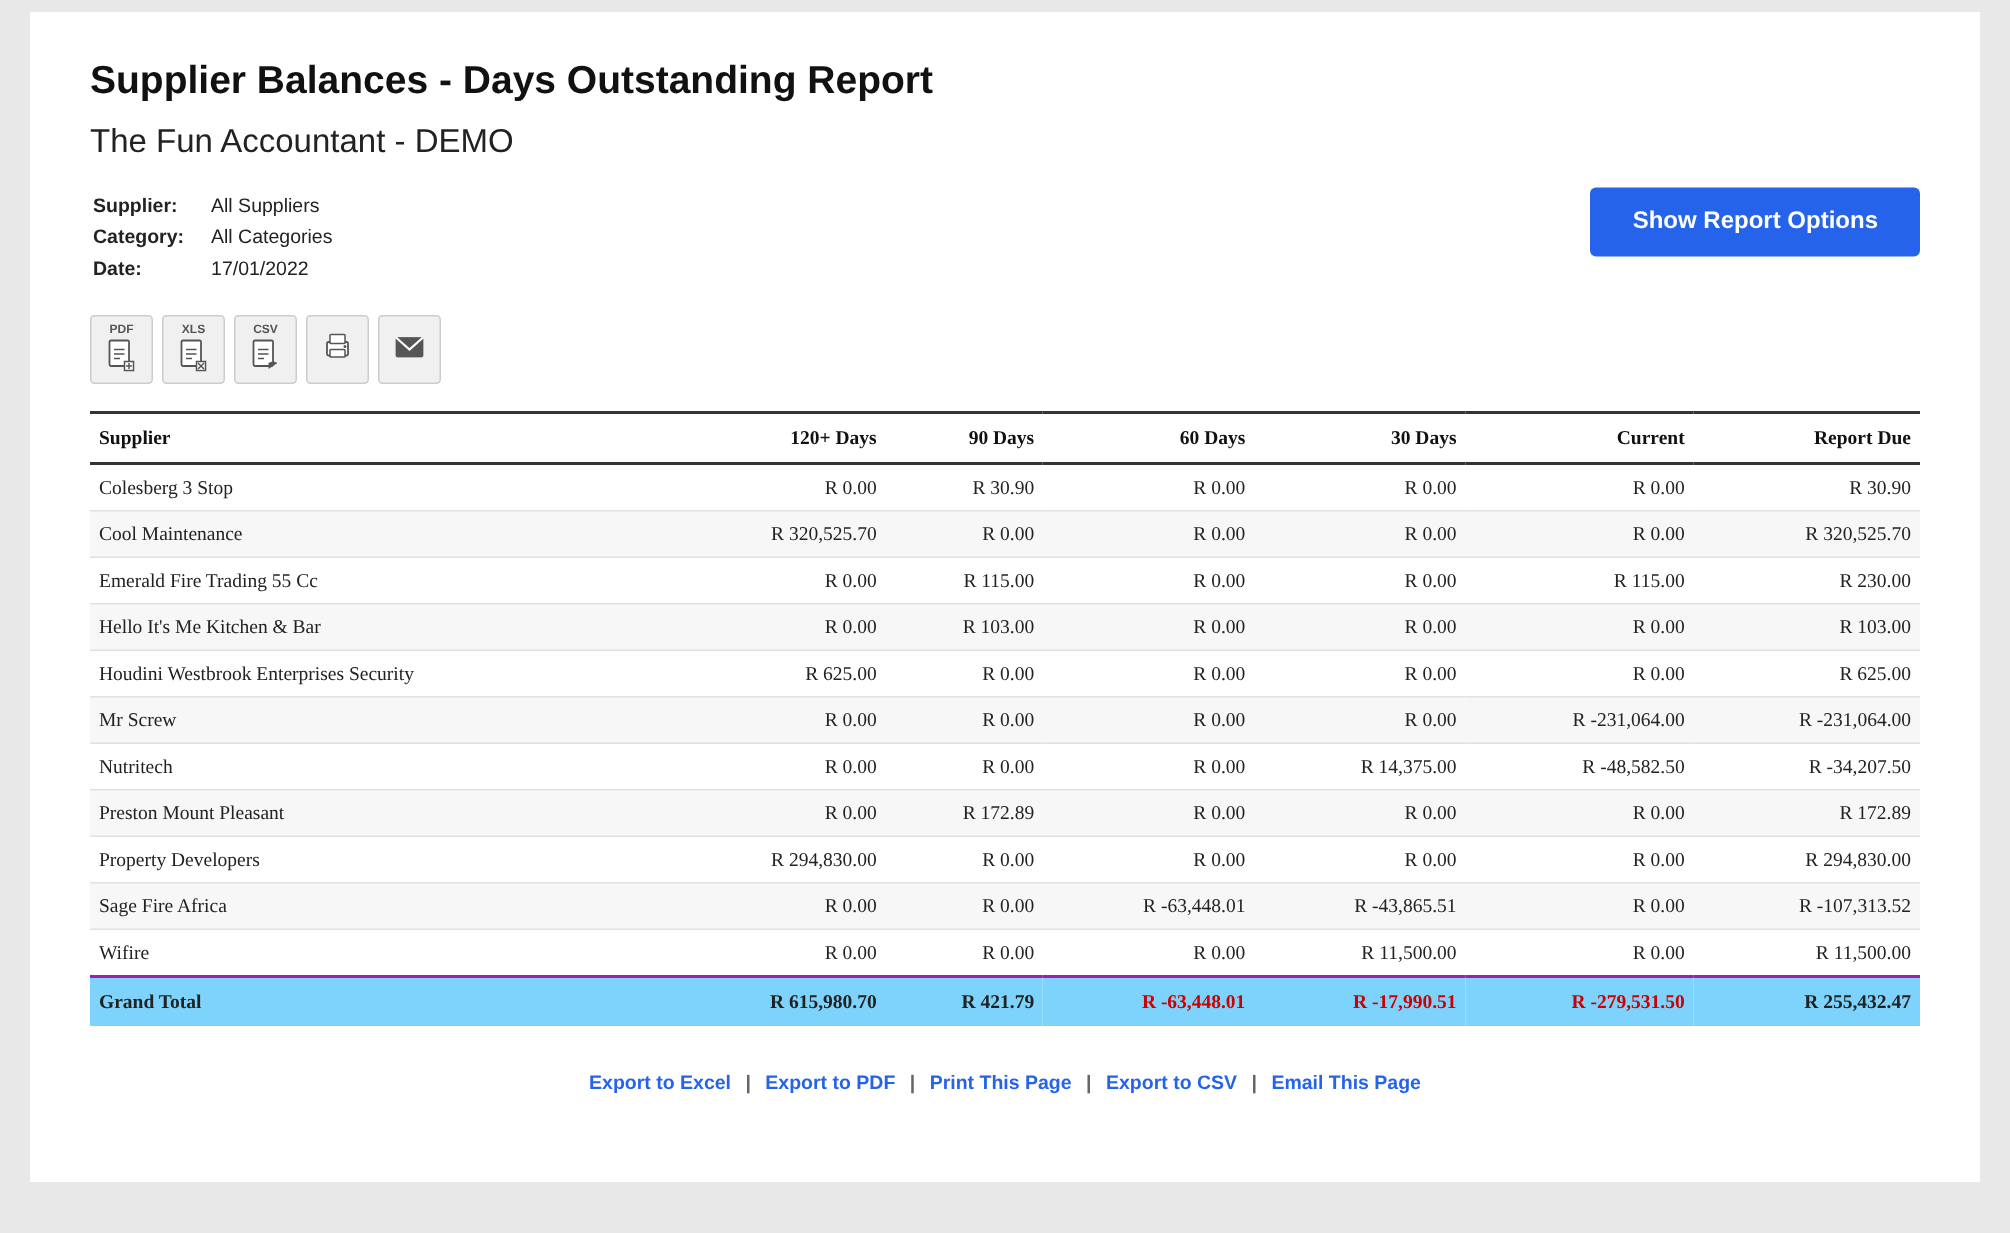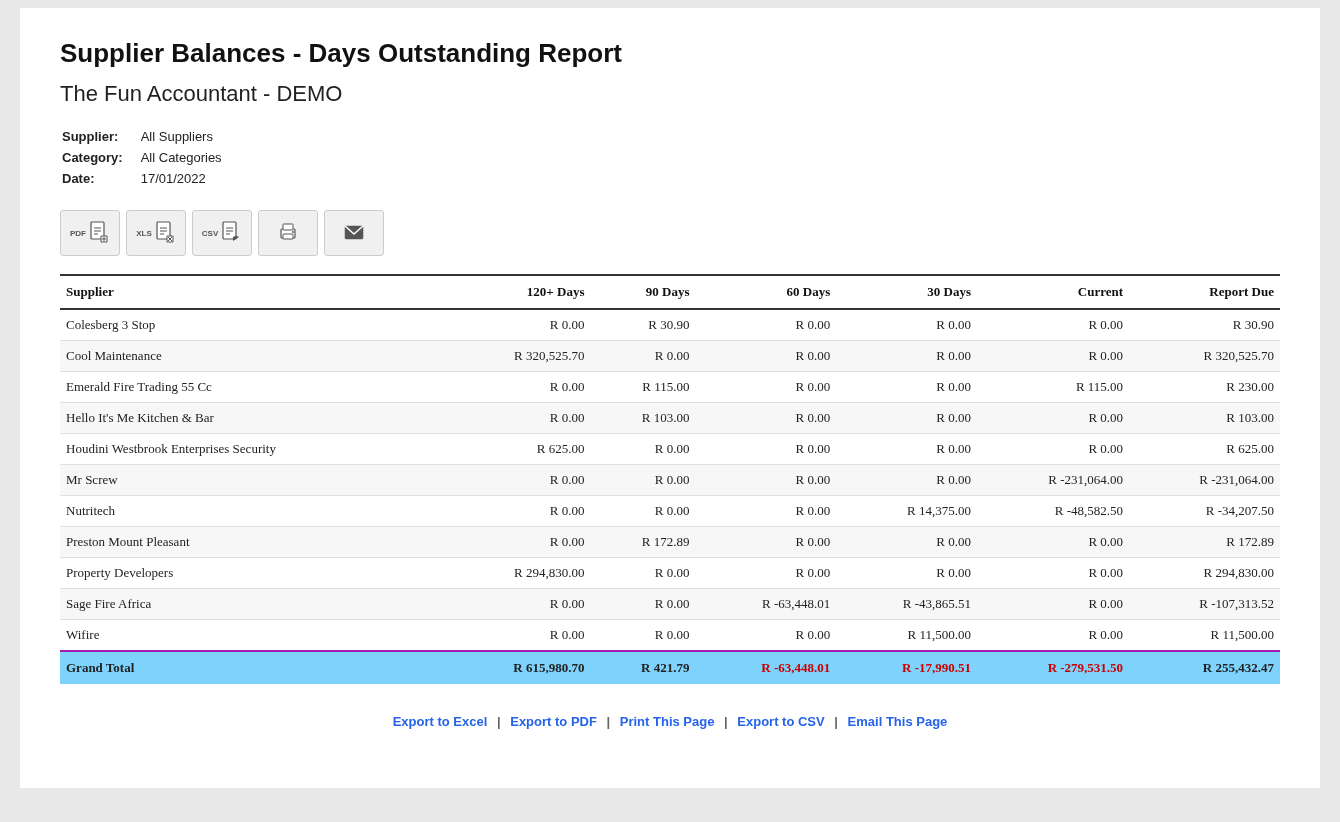--- a/index.html
+++ b/index.html
@@ -58,27 +58,27 @@
       white-space: nowrap;
     }
     .toolbar {
       display: flex;
       gap: 6px;
       margin-bottom: 18px;
       align-items: center;
     }
     .toolbar-btn {
       display: flex;
-      flex-direction: row;
+      flex-direction: column;
       align-items: center;
       justify-content: center;
       background: #f0f0f0;
       border: 1px solid #ccc;
       border-radius: 3px;
-      width: 60px;
+      width: 42px;
       height: 46px;
       cursor: pointer;
       font-size: 9px;
       color: #444;
       gap: 2px;
     }
     .toolbar-btn .icon-label {
       font-size: 8px;
       font-weight: bold;
       color: #555;
@@ -165,20 +165,21 @@
       <tr>
         <td>Category:</td>
         <td>All Categories</td>
       </tr>
       <tr>
         <td>Date:</td>
         <td>17/01/2022</td>
       </tr>
     </tbody>
       </table>
+    <button class="show-report-btn">Show Report Options</button>
   </div>
 
   <div class="toolbar">
     <button class="toolbar-btn" title="Export to PDF">
       <span class="icon-label">PDF</span>
       <span class="toolbar-icon">
         <svg width="22" height="22" viewBox="0 0 22 22" fill="none" xmlns="http://www.w3.org/2000/svg">
           <rect x="3" y="1" width="13" height="17" rx="1" fill="#fff" stroke="#555" stroke-width="1.2"></rect>
           <line x1="6" y1="7" x2="13" y2="7" stroke="#555" stroke-width="1"></line>
           <line x1="6" y1="10" x2="13" y2="10" stroke="#555" stroke-width="1"></line>

